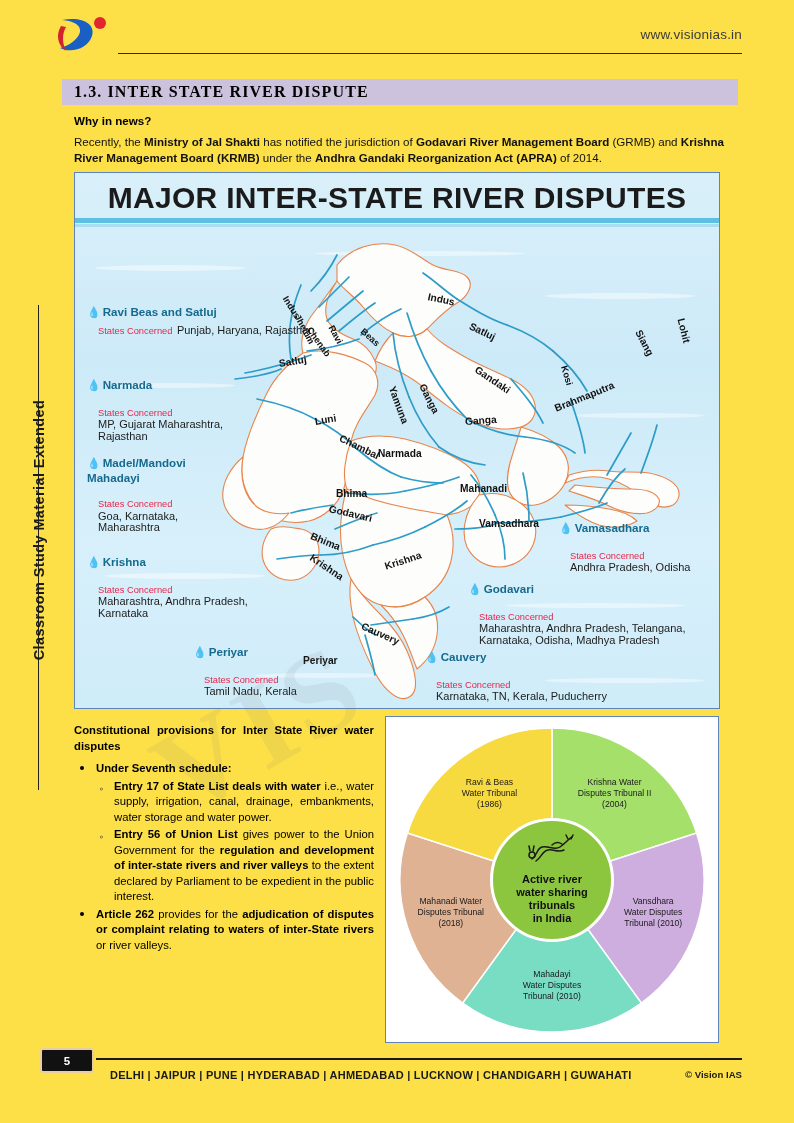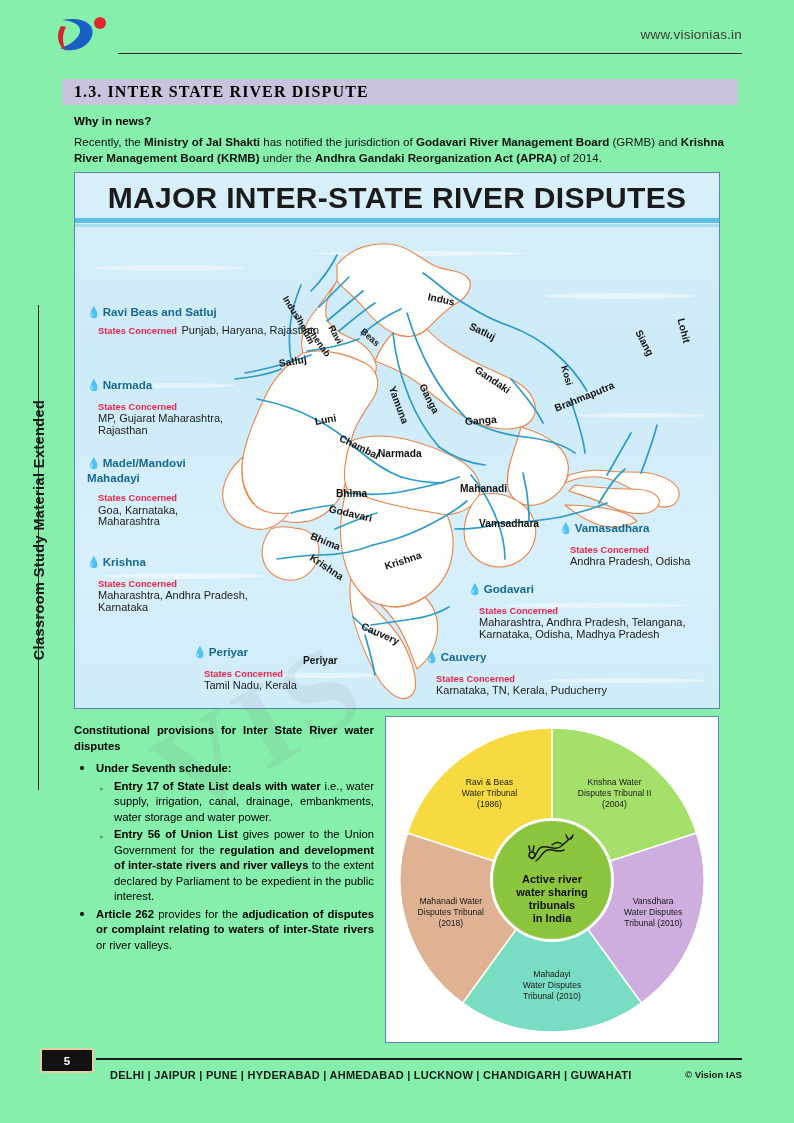--- a/index.html
+++ b/index.html
@@ -2,21 +2,21 @@
 <html><head>
 <meta charset="utf-8">
 <style>
   * { box-sizing: border-box; margin: 0; padding: 0; }
   html, body {
     width: 794px; height: 1123px;
     background: #ffffff;
     font-family: "Liberation Sans", sans-serif;
     overflow: hidden;
   }
-  .page { position: relative; width: 794px; height: 1123px; background: #86efac; }
+  .page { position: relative; width: 794px; height: 1123px; background: #fde047; }
 
   
   .header { position: absolute; left: 0; top: 0; width: 794px; height: 66px; }
   .logo { position: absolute; left: 52px; top: 14px; width: 62px; height: 42px; }
   .site-url {
     position: absolute; right: 52px; top: 27px;
     font-size: 13.5px; color: #3b3b3b; letter-spacing: .2px;
   }
   .header-rule {
     position: absolute; left: 118px; top: 53px; width: 624px; height: 0;
@@ -86,22 +86,22 @@
   .map-svg { position: absolute; left: 0; top: 0; width: 646px; height: 537px; }
 
   
   .leg { position: absolute; }
   .leg .leg-head {
     font-size: 11.6px; font-weight: bold; color: #156a8e;
     white-space: nowrap; line-height: 13.5px;
   }
   .leg .drop { color: #2a7fa8; font-size: 11px; margin-right: 2px; }
   .leg .leg-sub {
-    font-size: 9.3px; font-weight: bold; color: #e8254a;
-    line-height: 11.5px; margin-top: 9px;
+    font-size: 9.3px; font-weight: normal; color: #e8254a;
+    line-height: 11.5px; margin-top: 15px;
   }
   .leg .leg-states {
     font-size: 11px; color: #1c1c1c; line-height: 11.5px;
   }
   .leg.indent .leg-sub, .leg.indent .leg-states { margin-left: 11px; }
   .leg.right { text-align: left; }
 
   
   .rv {
     position: absolute; font-size: 9.2px; font-weight: bold; color: #111;

